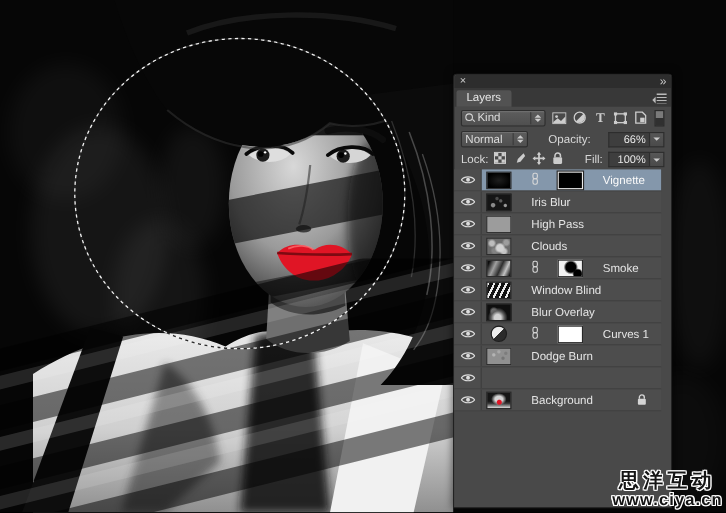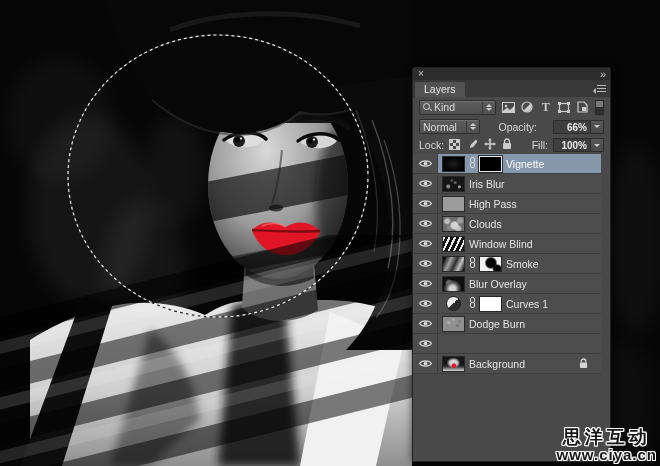--- a/index.html
+++ b/index.html
@@ -40,38 +40,38 @@
   .stepper i{display:block;width:0;height:0;border-left:3px solid transparent;border-right:3px solid transparent;}
   .stepper .up{border-bottom:3px solid #ccc;}
   .stepper .dn{border-top:3px solid #ccc;}
   .search-glyph{position:relative;width:8px;height:8px;}
   .search-glyph::before{content:"";position:absolute;left:0;top:0;width:5px;height:5px;
     border:1.3px solid #d5d5d5;border-radius:50%;}
   .search-glyph::after{content:"";position:absolute;left:5.5px;top:5.5px;width:3px;height:1.3px;
     background:#d5d5d5;transform:rotate(45deg);}
   .ficon{width:15px;height:13px;display:flex;align-items:center;justify-content:center;}
   .lbl{color:#d7d7d7;}
-  .value-box{display:flex;height:14px;font-weight:bold;}
+  .value-box{display:flex;height:14px;}
   .vb-num{width:30px;background:#3e3e3e;border:1px solid #2d2d2d;border-right:none;
     color:#e8e8e8;text-align:right;padding:0 3px;line-height:13px;font-size:10px;}
   .vb-arrow{width:12px;background:linear-gradient(#575757,#4a4a4a);border:1px solid #2d2d2d;
     display:flex;align-items:center;justify-content:center;}
   .vb-arrow i{width:0;height:0;border-left:3px solid transparent;border-right:3px solid transparent;
     border-top:3px solid #ccc;}
   .toggle-icon{margin-left:auto;width:8px;height:13px;border:1px solid #2a2a2a;
     background:linear-gradient(#7a7a7a 0 50%,#303030 50% 100%);}
   .lock-icons{display:flex;gap:6px;align-items:center;}
   
   #layer-list{flex:0 0 auto;}
   .lrow{display:flex;align-items:stretch;height:19px;border-bottom:1px solid #3e3e3e;
     background:#4d4d4d;width:188px;}
   .lrow.selected .row-main{background:#8497ab;}
   .eye-cell{flex:0 0 24px;display:flex;align-items:center;justify-content:center;
     border-right:1px solid #3e3e3e;background:#4d4d4d;}
-  .row-main{flex:1;display:flex;align-items:center;gap:4px;padding-left:4px;}
+  .row-main{flex:1;display:flex;align-items:center;gap:18px;padding-left:4px;}
   .th{width:23px;height:16px;border:1px solid #282828;box-sizing:border-box;flex:0 0 auto;}
   .adj-wrap{width:23px;display:flex;justify-content:center;flex:0 0 auto;}
   .adj-circle{width:13px;height:13px;border-radius:50%;border:1px solid #1e1e1e;
     background:linear-gradient(135deg,#ececec 0 50%,#2b2b2b 50% 100%);}
   .link-icon{width:6px;height:13px;display:flex;flex-direction:column;align-items:center;flex:0 0 auto;}
   .link-icon b{display:block;width:5px;height:6px;border:1.2px solid #d8d8d8;border-radius:2px;box-sizing:border-box;}
   .link-icon b+b{margin-top:-1px;}
   .lname{color:#e4e4e4;font-size:10.5px;white-space:nowrap;}
   .lrow.selected .lname{color:#fafafa;}
   .lock-badge{margin-left:auto;margin-right:13px;display:flex;align-items:center;}
@@ -412,39 +412,39 @@
           </div>
         </div>
         <div class="lrow">
           <div class="eye-cell">
             <svg width="13" height="9" viewBox="0 0 13 9">
               <path d="M0.5,4.5 C3,1 10,1 12.5,4.5 C10,8 3,8 0.5,4.5 Z" fill="none" stroke="#dcdcdc" stroke-width="1.1"></path>
               <circle cx="6.5" cy="4.5" r="1.8" fill="#dcdcdc"></circle>
             </svg>
           </div>
           <div class="row-main">
-            <span class="th thumb-window-blind"></span>
-            <span class="lname">Window Blind</span>
-          </div>
-        </div>
-        <div class="lrow">
-          <div class="eye-cell">
-            <svg width="13" height="9" viewBox="0 0 13 9">
-              <path d="M0.5,4.5 C3,1 10,1 12.5,4.5 C10,8 3,8 0.5,4.5 Z" fill="none" stroke="#dcdcdc" stroke-width="1.1"></path>
-              <circle cx="6.5" cy="4.5" r="1.8" fill="#dcdcdc"></circle>
-            </svg>
-          </div>
-          <div class="row-main">
             <span class="th thumb-smoke"></span>
             <span class="link-icon">
               <b></b>
               <b></b>
             </span>
             <span class="th mask-smoke"></span>
             <span class="lname">Smoke</span>
+          </div>
+        </div>
+        <div class="lrow">
+          <div class="eye-cell">
+            <svg width="13" height="9" viewBox="0 0 13 9">
+              <path d="M0.5,4.5 C3,1 10,1 12.5,4.5 C10,8 3,8 0.5,4.5 Z" fill="none" stroke="#dcdcdc" stroke-width="1.1"></path>
+              <circle cx="6.5" cy="4.5" r="1.8" fill="#dcdcdc"></circle>
+            </svg>
+          </div>
+          <div class="row-main">
+            <span class="th thumb-window-blind"></span>
+            <span class="lname">Window Blind</span>
           </div>
         </div>
         <div class="lrow">
           <div class="eye-cell">
             <svg width="13" height="9" viewBox="0 0 13 9">
               <path d="M0.5,4.5 C3,1 10,1 12.5,4.5 C10,8 3,8 0.5,4.5 Z" fill="none" stroke="#dcdcdc" stroke-width="1.1"></path>
               <circle cx="6.5" cy="4.5" r="1.8" fill="#dcdcdc"></circle>
             </svg>
           </div>
           <div class="row-main">

